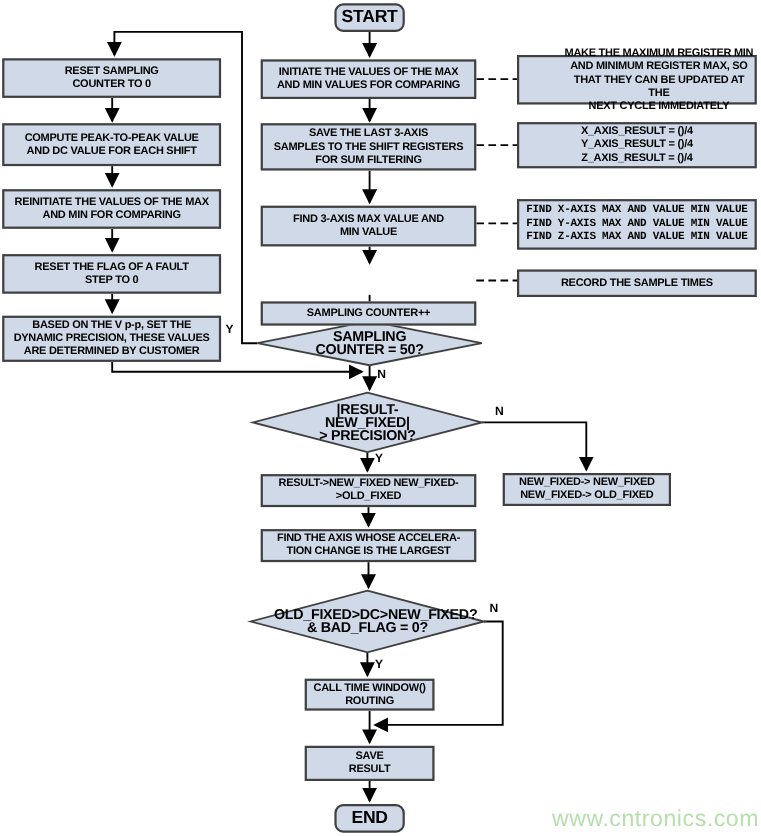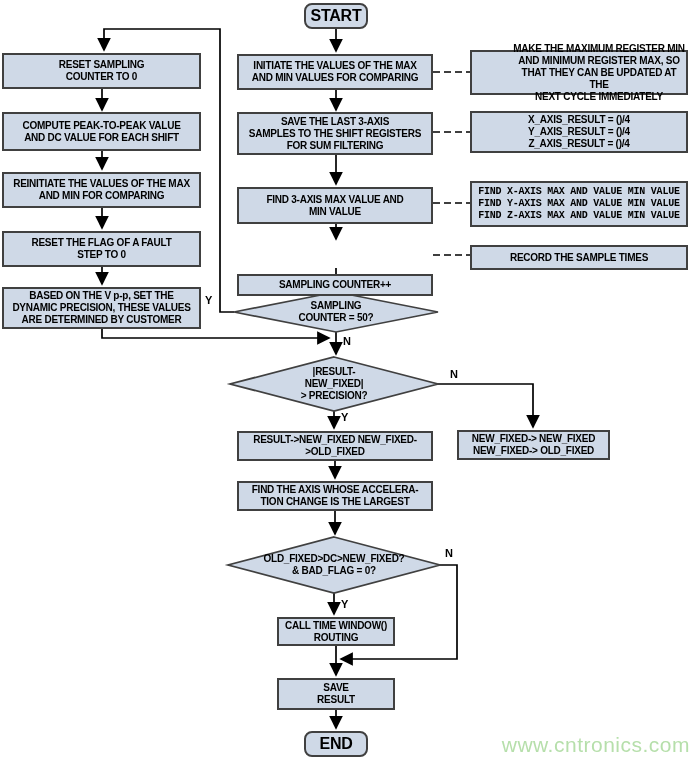--- a/index.html
+++ b/index.html
@@ -21,21 +21,21 @@
   .box{
     position:absolute;box-sizing:border-box;
     background:var(--node-fill);border:2px solid var(--node-border);
     display:flex;align-items:center;justify-content:center;text-align:center;
     font-weight:bold;font-size:10px;line-height:12px;letter-spacing:-0.25px;
     color:#000;white-space:pre-line;padding:1px;
   }
   .rounded{border-radius:8px;font-size:16px;}
   .dlabel{
     position:absolute;transform:translate(-50%,-50%);
-    font-weight:bold;font-size:10px;line-height:12px;letter-spacing:-0.25px;
+    font-weight:bold;font-size:13px;line-height:12px;letter-spacing:-0.25px;
     color:#000;text-align:center;white-space:pre-line;
   }
   .yn{
     position:absolute;font-weight:bold;font-size:11px;color:#000;line-height:11px;
   }
   .watermark{
     position:absolute;right:2px;top:733px;
     font-size:21px;color:var(--watermark);letter-spacing:0.5px;
   }
 </style>

